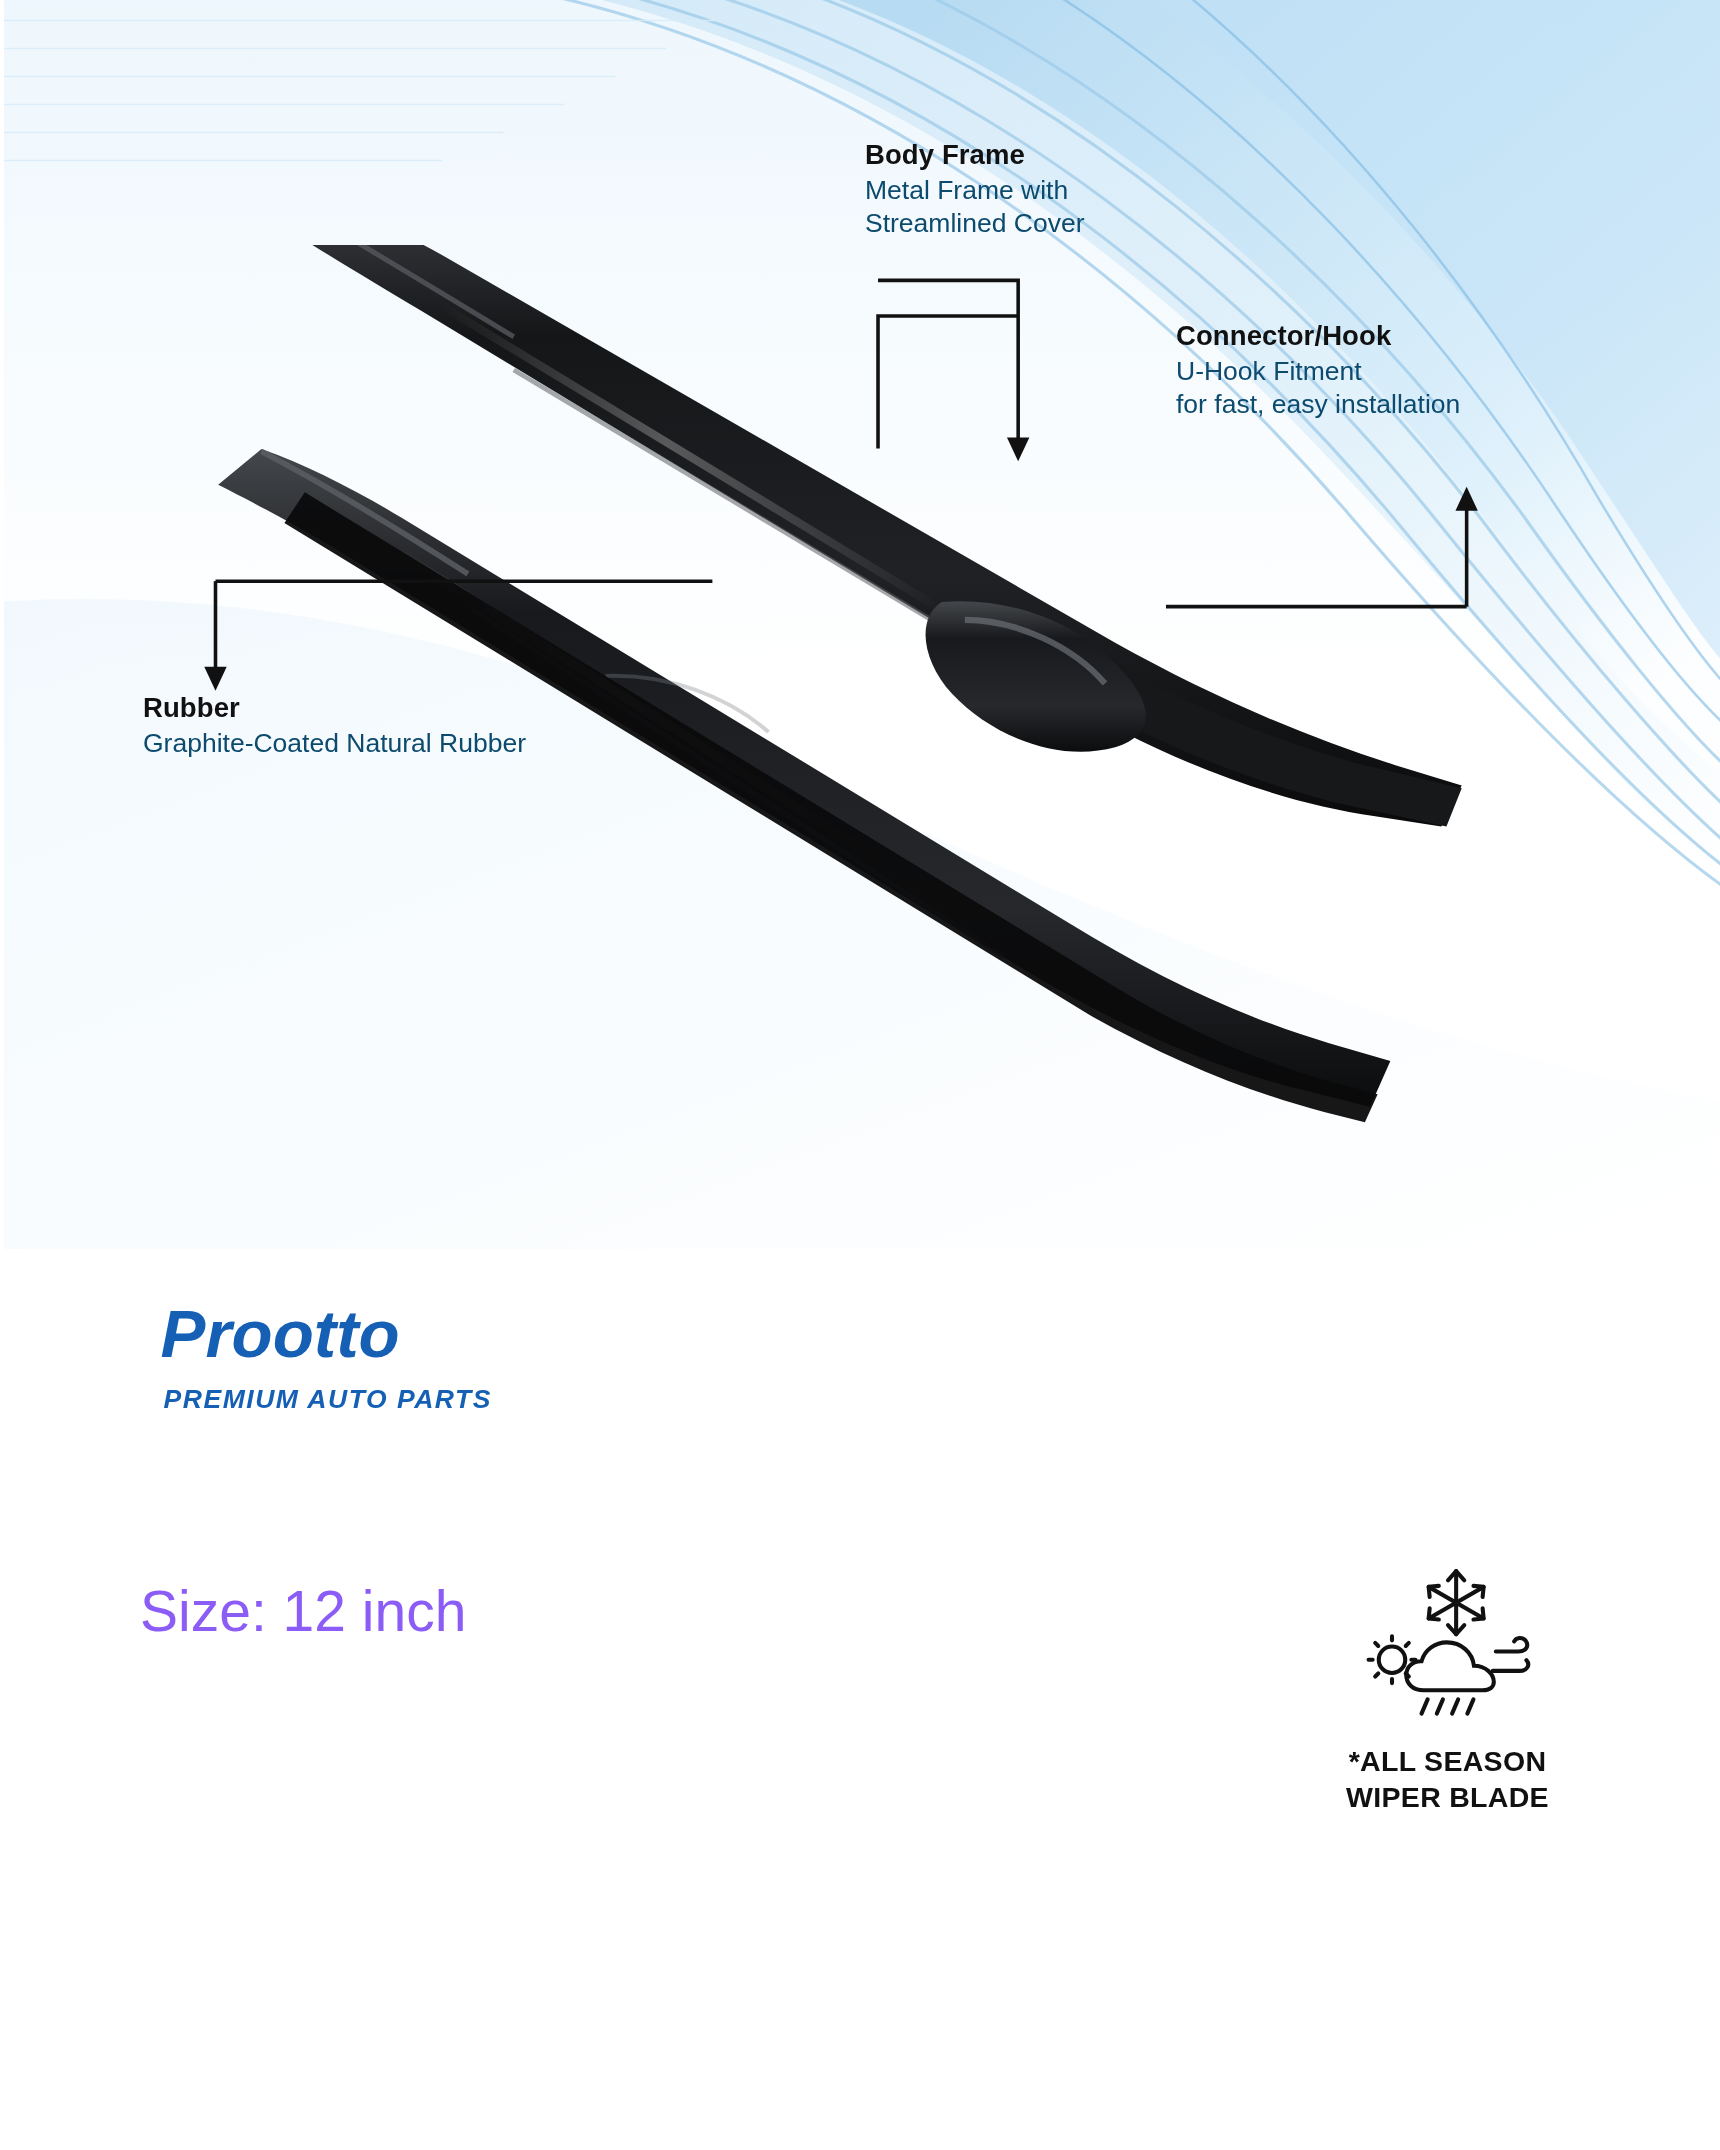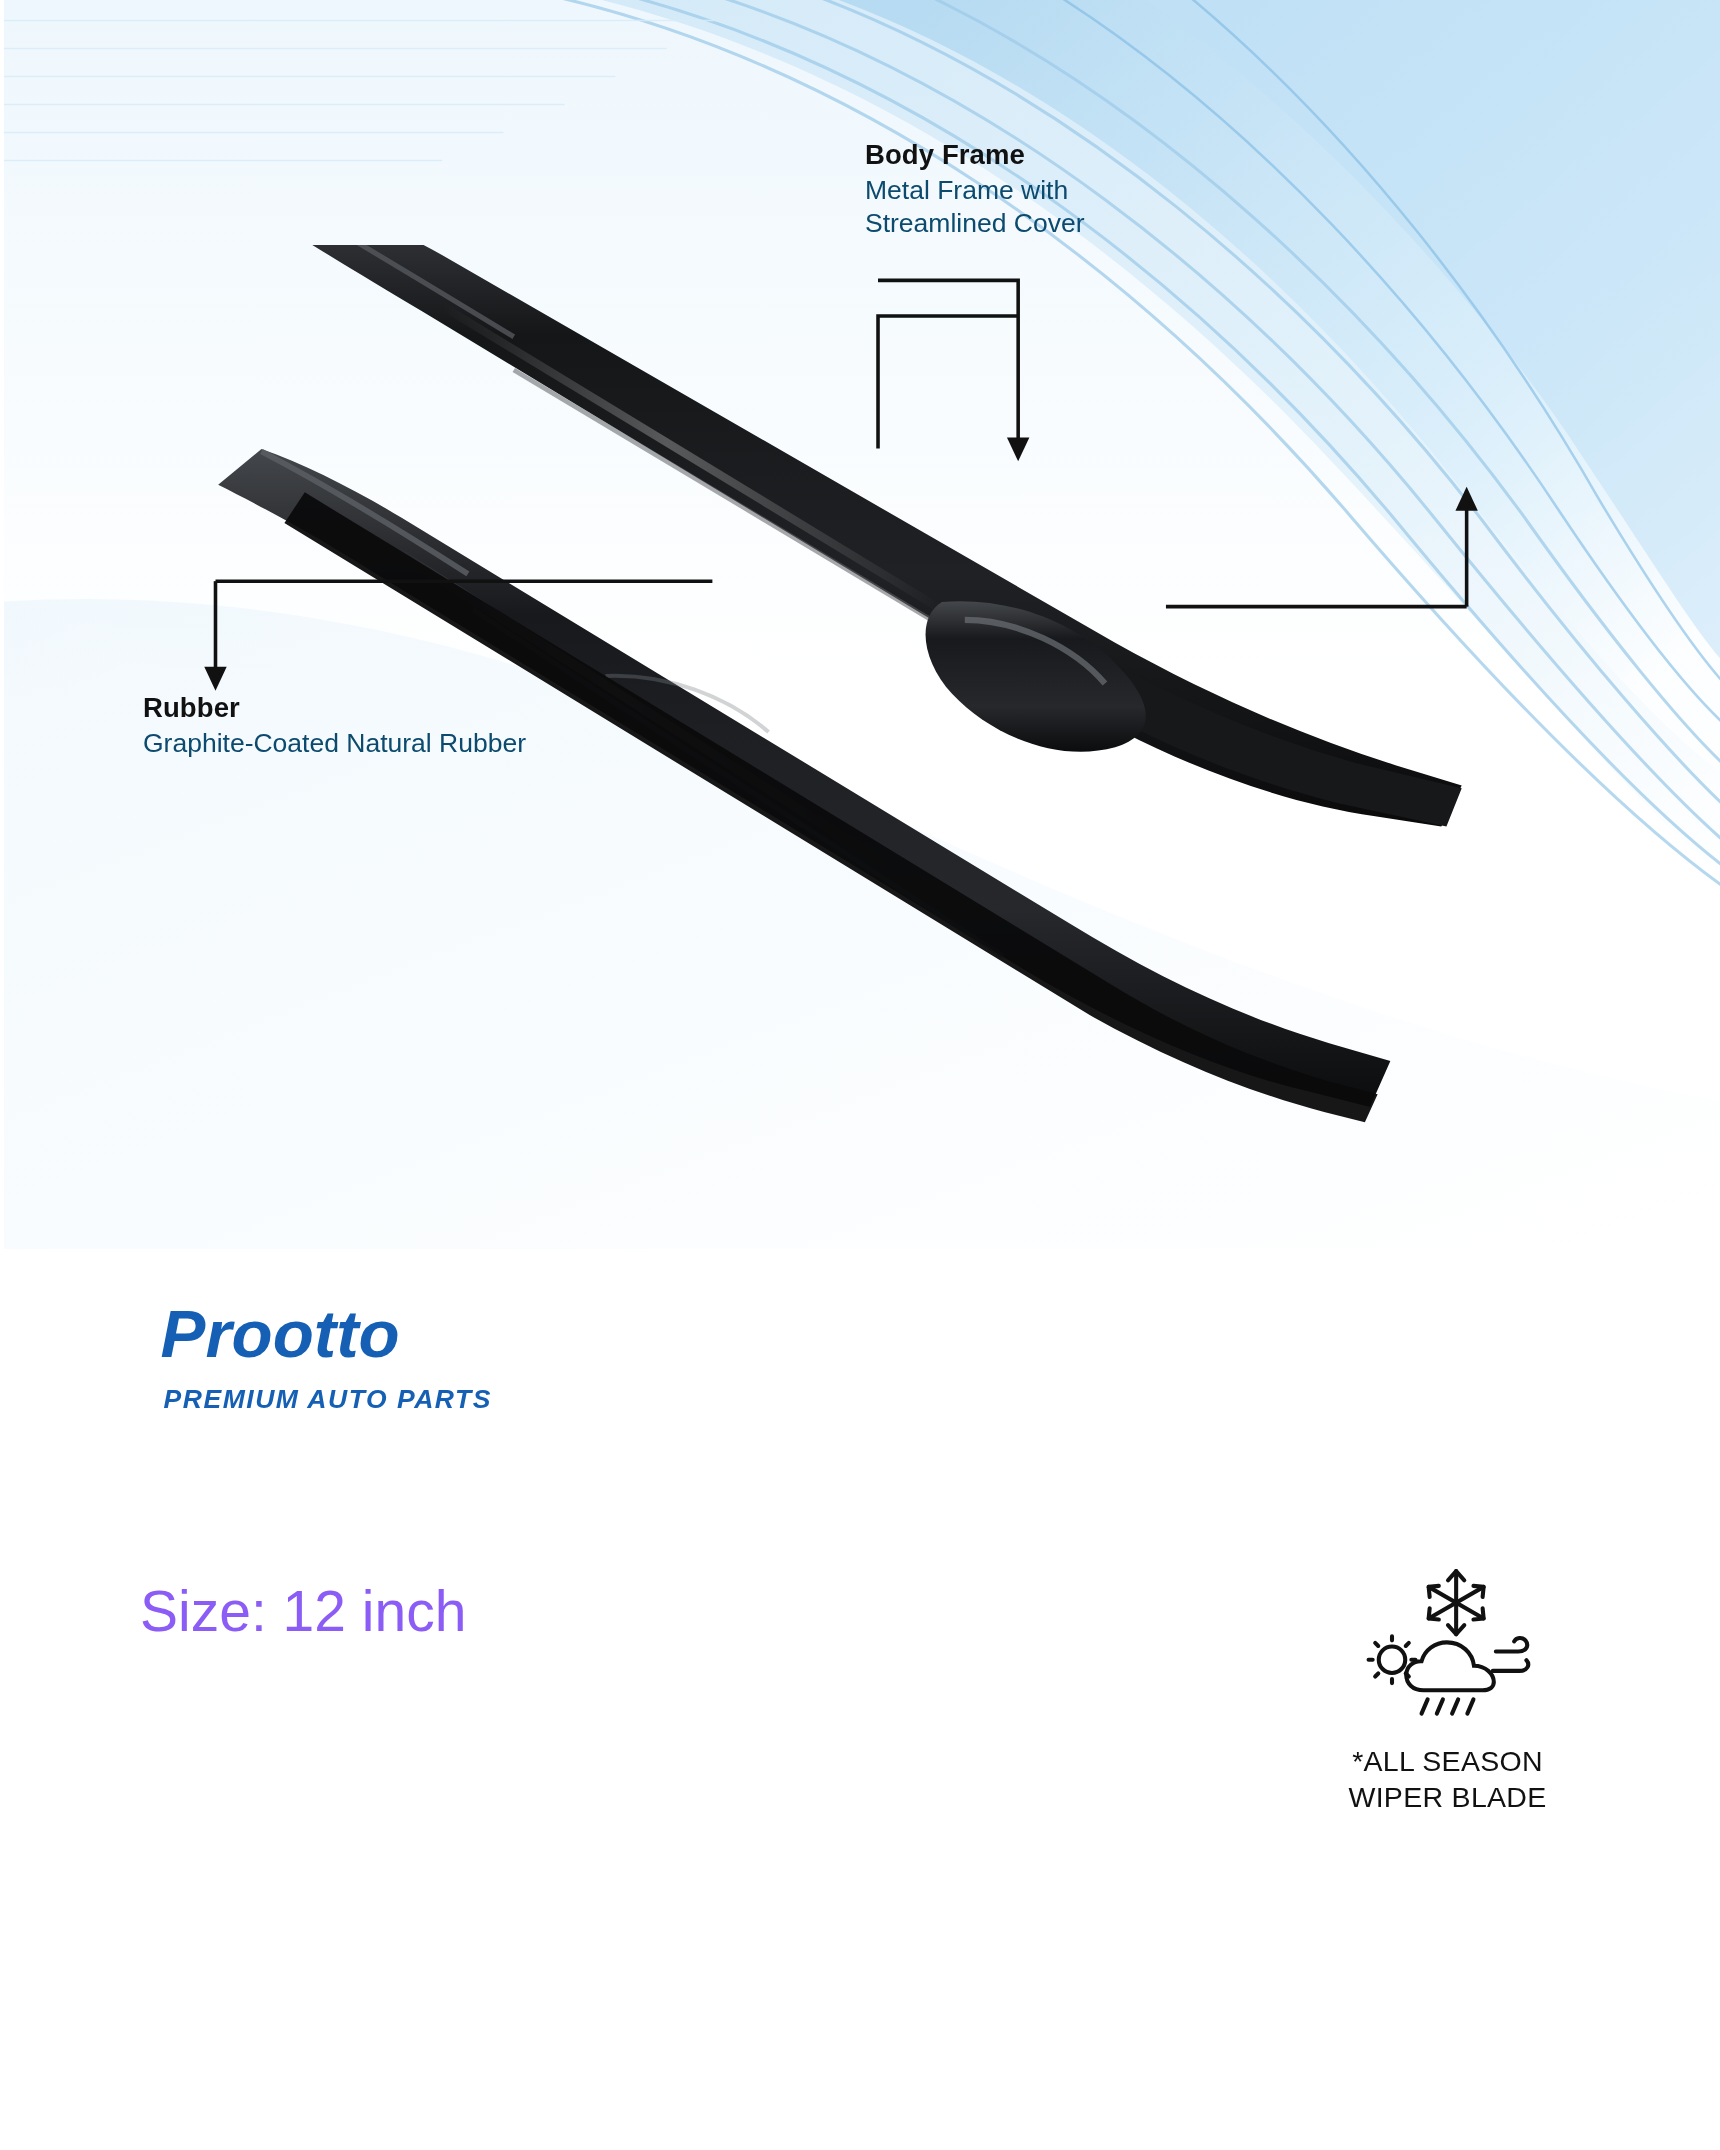--- a/index.html
+++ b/index.html
@@ -126,20 +126,21 @@
     margin: 0 auto;
     width: 184px;
     height: 168px;
   }
   .season-badge .badge-text {
     margin-top: 11.2px;
     font-size: 28.5px;
     line-height: 1.24;
     color: #111111;
     letter-spacing: 0.3px;
+    font-weight: bold;
   }
 </style>
 </head>
 <body>
 
 <div class="page">
 
   <div class="hero">
 
     <svg class="hero-bg" viewBox="0 0 3375 2450" preserveAspectRatio="none">
@@ -263,20 +264,25 @@
       <polygon points="2870,955 2848,1002 2892,1002" fill="#111111"></polygon>
       <polygon points="415,1355 393,1308 437,1308" fill="#111111"></polygon>
     </svg>
 
     <div class="callout callout-body-frame">
       <div class="ttl">Body Frame</div>
       <div class="desc">Metal Frame with</div>
       <div class="desc">Streamlined Cover</div>
     </div>
 
+    <div class="callout callout-connector">
+      <div class="ttl">Connector/Hook</div>
+      <div class="desc">U-Hook Fitment</div>
+      <div class="desc">for fast, easy installation</div>
+    </div>
 
     <div class="callout callout-rubber">
       <div class="ttl">Rubber</div>
       <div class="desc">Graphite-Coated Natural Rubber</div>
     </div>
   </div>
 
   <div class="info">
 
     <svg class="logo" viewBox="0 0 790 310">

